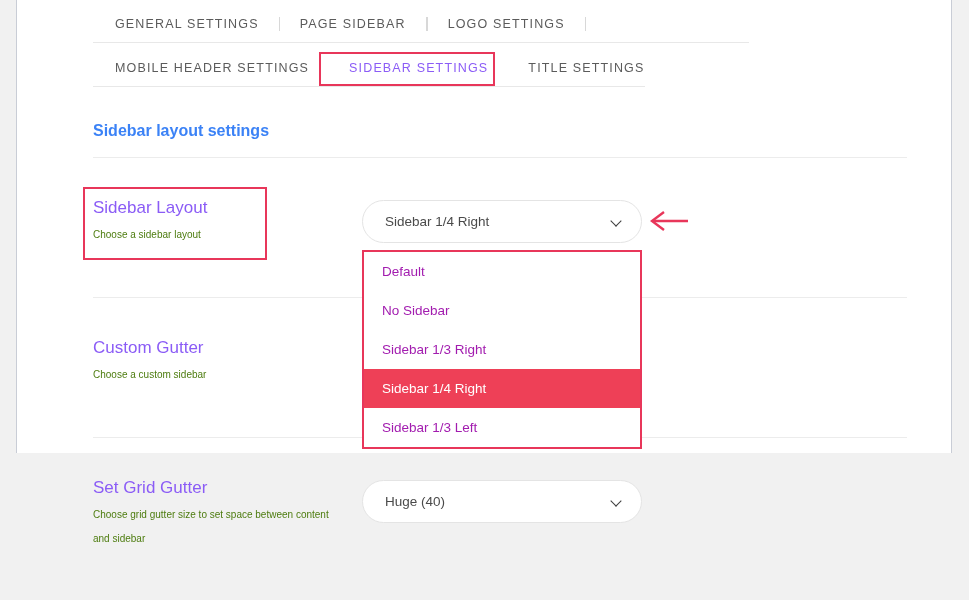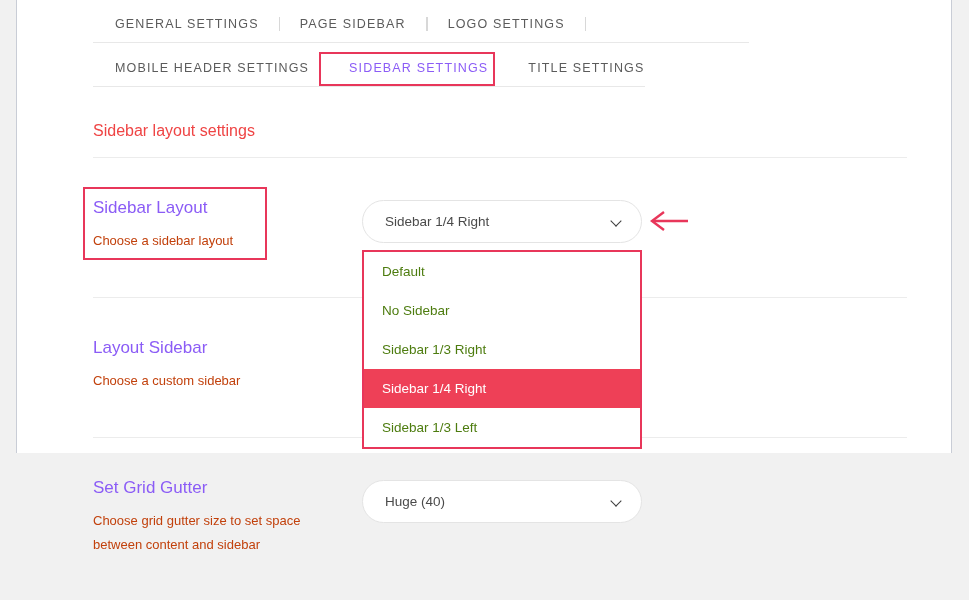--- a/index.html
+++ b/index.html
@@ -81,22 +81,22 @@
     border: 2px solid #e8365a;
     pointer-events: none;
   }
 
   
   .section-title {
     position: absolute;
     left: 76px;
     top: 122px;
     font-size: 16px;
-    color: #ef4444;
-    font-weight: 400;
+    color: #3b82f6;
+    font-weight: 700;
   }
 
   .divider {
     position: absolute;
     left: 76px;
     height: 1px;
     width: 814px;
     background: #ececec;
   }
   .divider.d1 { top: 157px; }
@@ -109,24 +109,24 @@
     left: 76px;
     width: 250px;
   }
   .row-label .title {
     font-size: 17px;
     color: #8b5cf6;
     font-weight: 400;
     line-height: 22px;
   }
   .row-label .desc {
-    font-size: 13px;
-    color: #c2410c;
+    font-size: 10px;
+    color: #4d7c0f;
     line-height: 24px;
-    margin-top: 10px;
+    margin-top: 4px;
   }
   .row-1 { top: 197px; }
   .row-2 { top: 337px; }
   .row-3 { top: 477px; }
 
   
   .label-highlight {
     position: absolute;
     left: 66px;
     top: 187px;
@@ -184,21 +184,21 @@
     width: 280px;
     background: #ffffff;
     border: 2px solid #e8365a;
     z-index: 20;
   }
   .dd-item {
     height: 39px;
     line-height: 39px;
     padding: 0 0 0 18px;
     font-size: 13.5px;
-    color: #4d7c0f;
+    color: #a21caf;
     cursor: pointer;
     white-space: nowrap;
   }
   .dd-item.selected {
     background: #ee4057;
     color: #ffffff;
   }
 
   
   .arrow {
@@ -259,21 +259,21 @@
     </div>
 
     <svg class="arrow" viewBox="0 0 40 20">
       <line x1="39" y1="10" x2="4" y2="10" stroke="#e8365a" stroke-width="2.4"></line>
       <polyline points="15,1 3,10 15,19" fill="none" stroke="#e8365a" stroke-width="2.4"></polyline>
     </svg>
 
     <div class="divider d2"></div>
 
     <div class="row-label row-2">
-      <div class="title">Layout Sidebar</div>
+      <div class="title">Custom Gutter</div>
       <div class="desc">Choose a custom sidebar</div>
     </div>
 
     <div class="divider d3"></div>
 
     <div class="row-label row-3">
       <div class="title">Set Grid Gutter</div>
       <div class="desc">Choose grid gutter size to set space between content and sidebar</div>
     </div>
 

